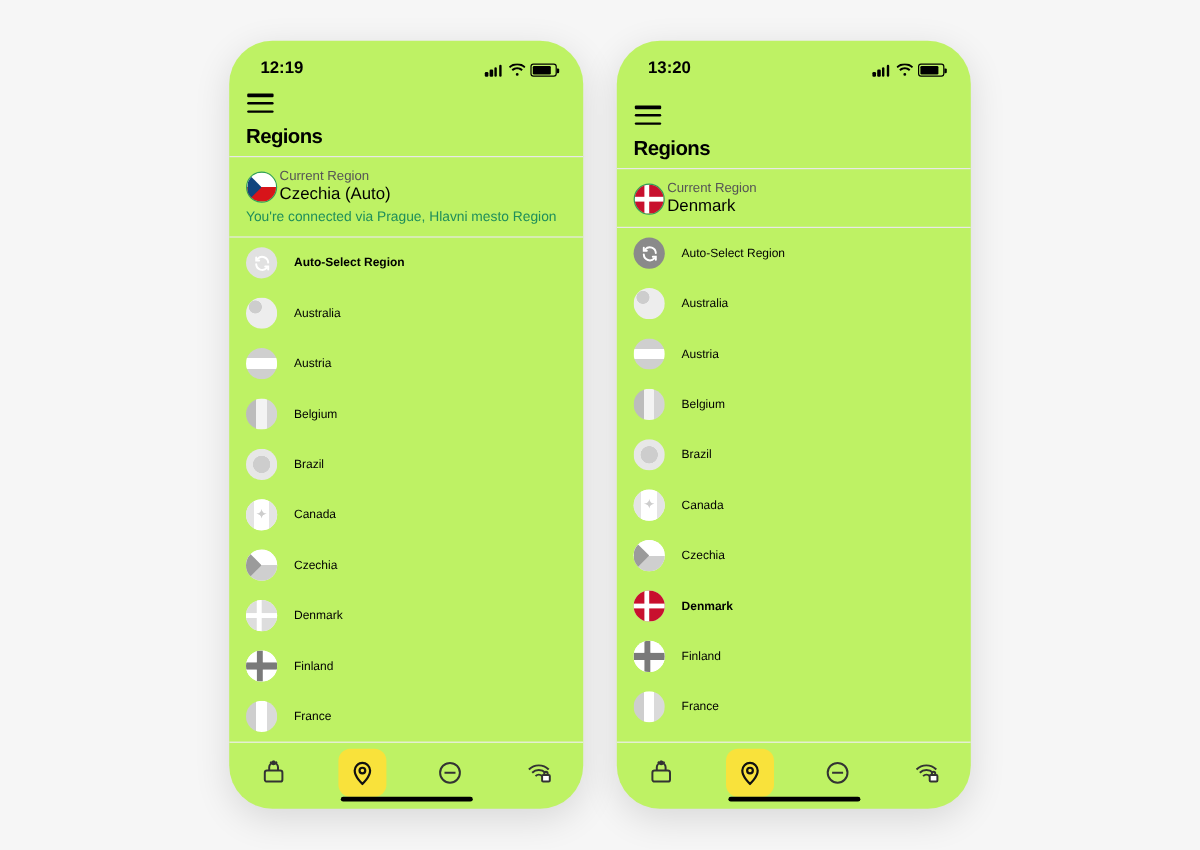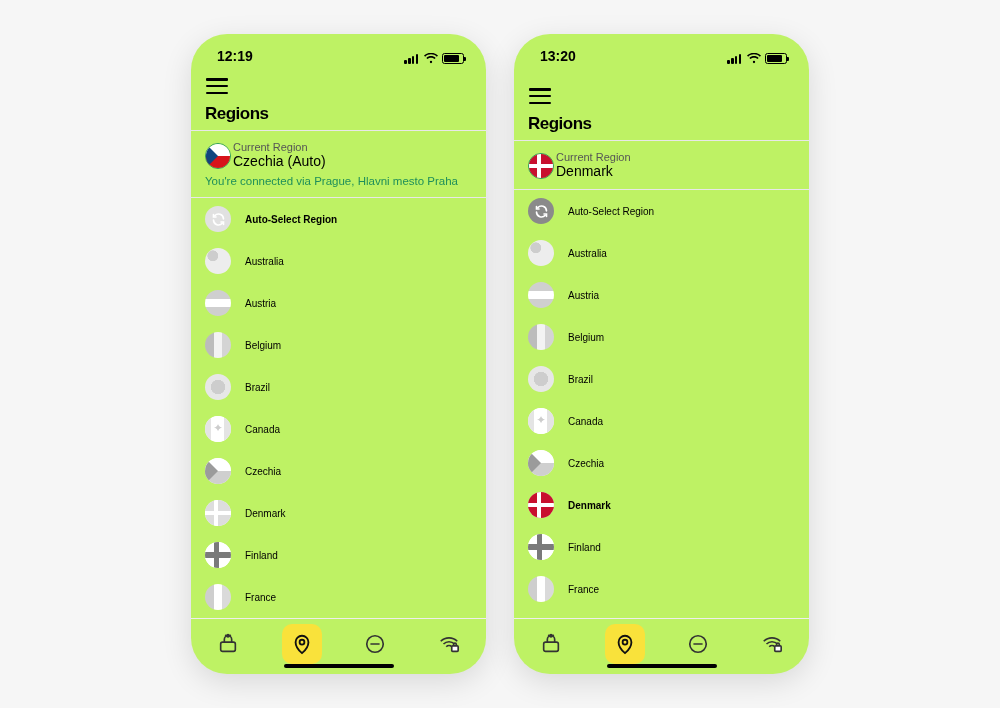--- a/index.html
+++ b/index.html
@@ -152,21 +152,21 @@
     <div class="current-region">
       <div class="cr-top">
         <div class="flag-circle">
           <div style="width:100%;height:100%;" class="flag-cz"></div>
         </div>
         <div>
           <div class="cr-labels">Current Region</div>
           <div class="cr-name">Czechia (Auto)</div>
         </div>
       </div>
-      <div class="cr-status">You're connected via Prague, Hlavni mesto Praha</div>
+      <div class="cr-status">You're connected via Prague, Hlavni mesto Region</div>
     </div>
     <div class="list">
       <div class="row bold">
         <div class="icon auto-icon ">
           <svg viewBox="0 0 24 24" fill="none" stroke="currentColor" stroke-width="2.6" stroke-linecap="round">
             <path d="M20 11a8 8 0 00-14-5"></path>
             <path d="M4 13a8 8 0 0014 5"></path>
             <polyline points="4 4 4 8 8 8"></polyline>
             <polyline points="20 20 20 16 16 16"></polyline>
           </svg>

